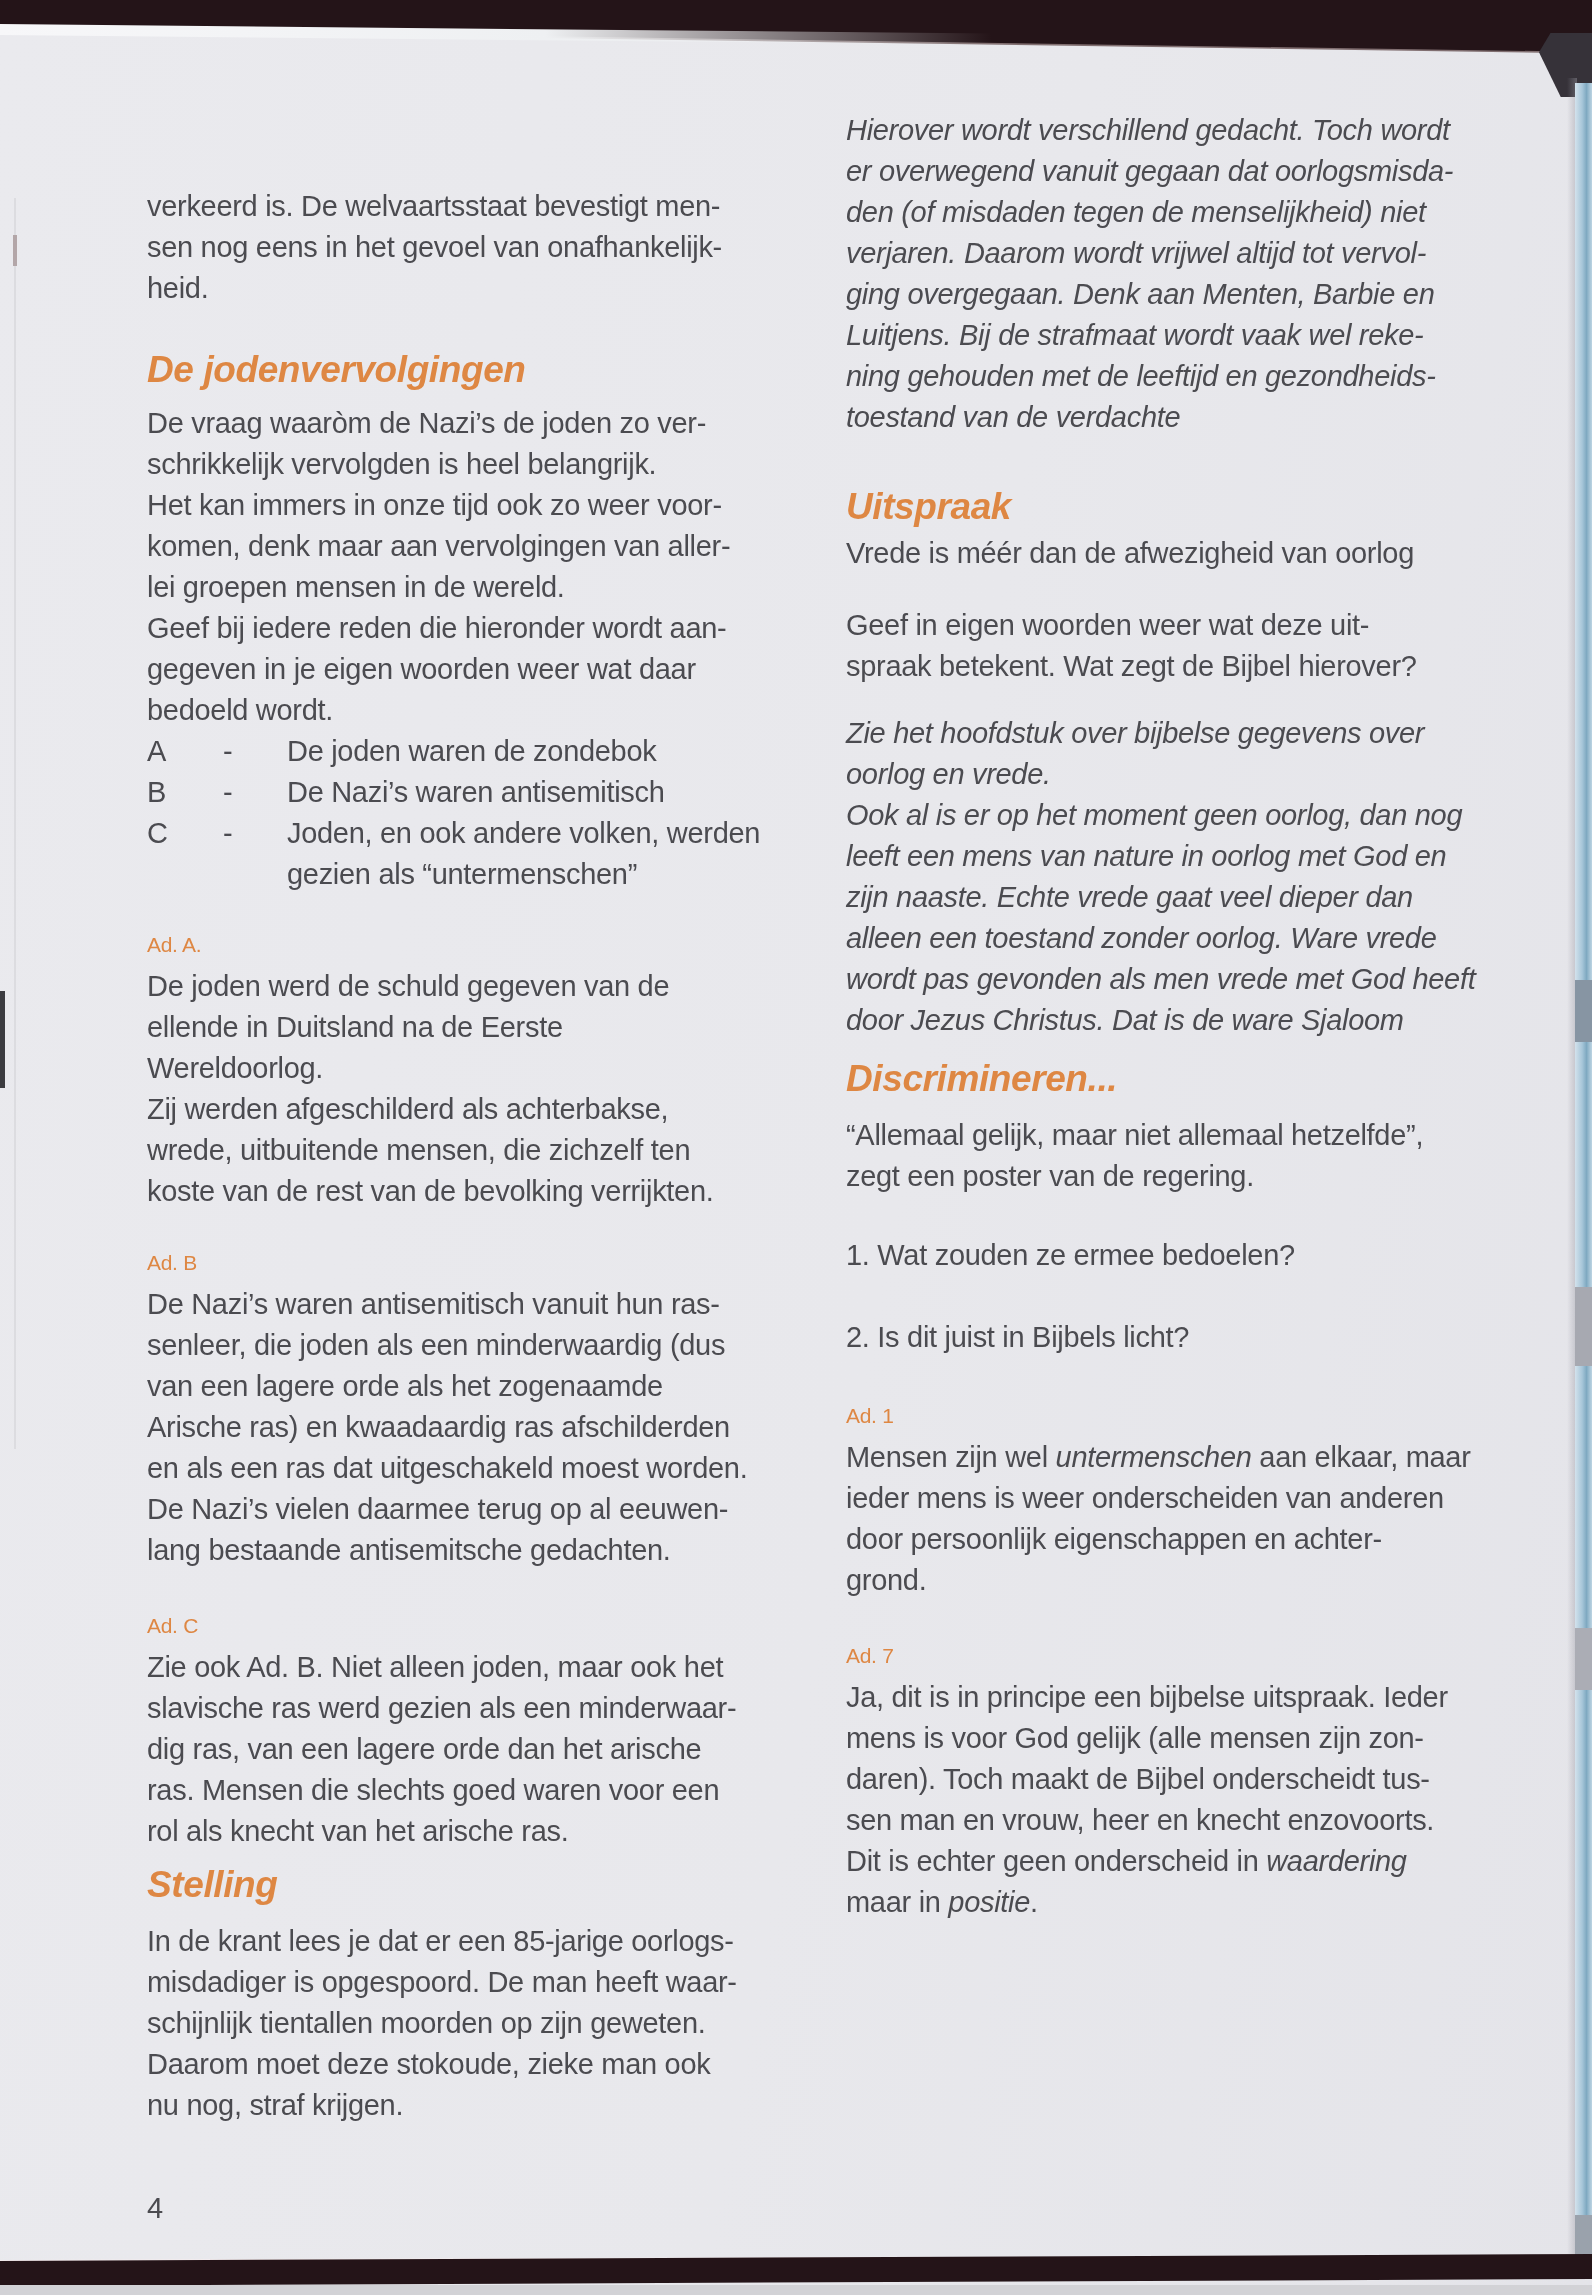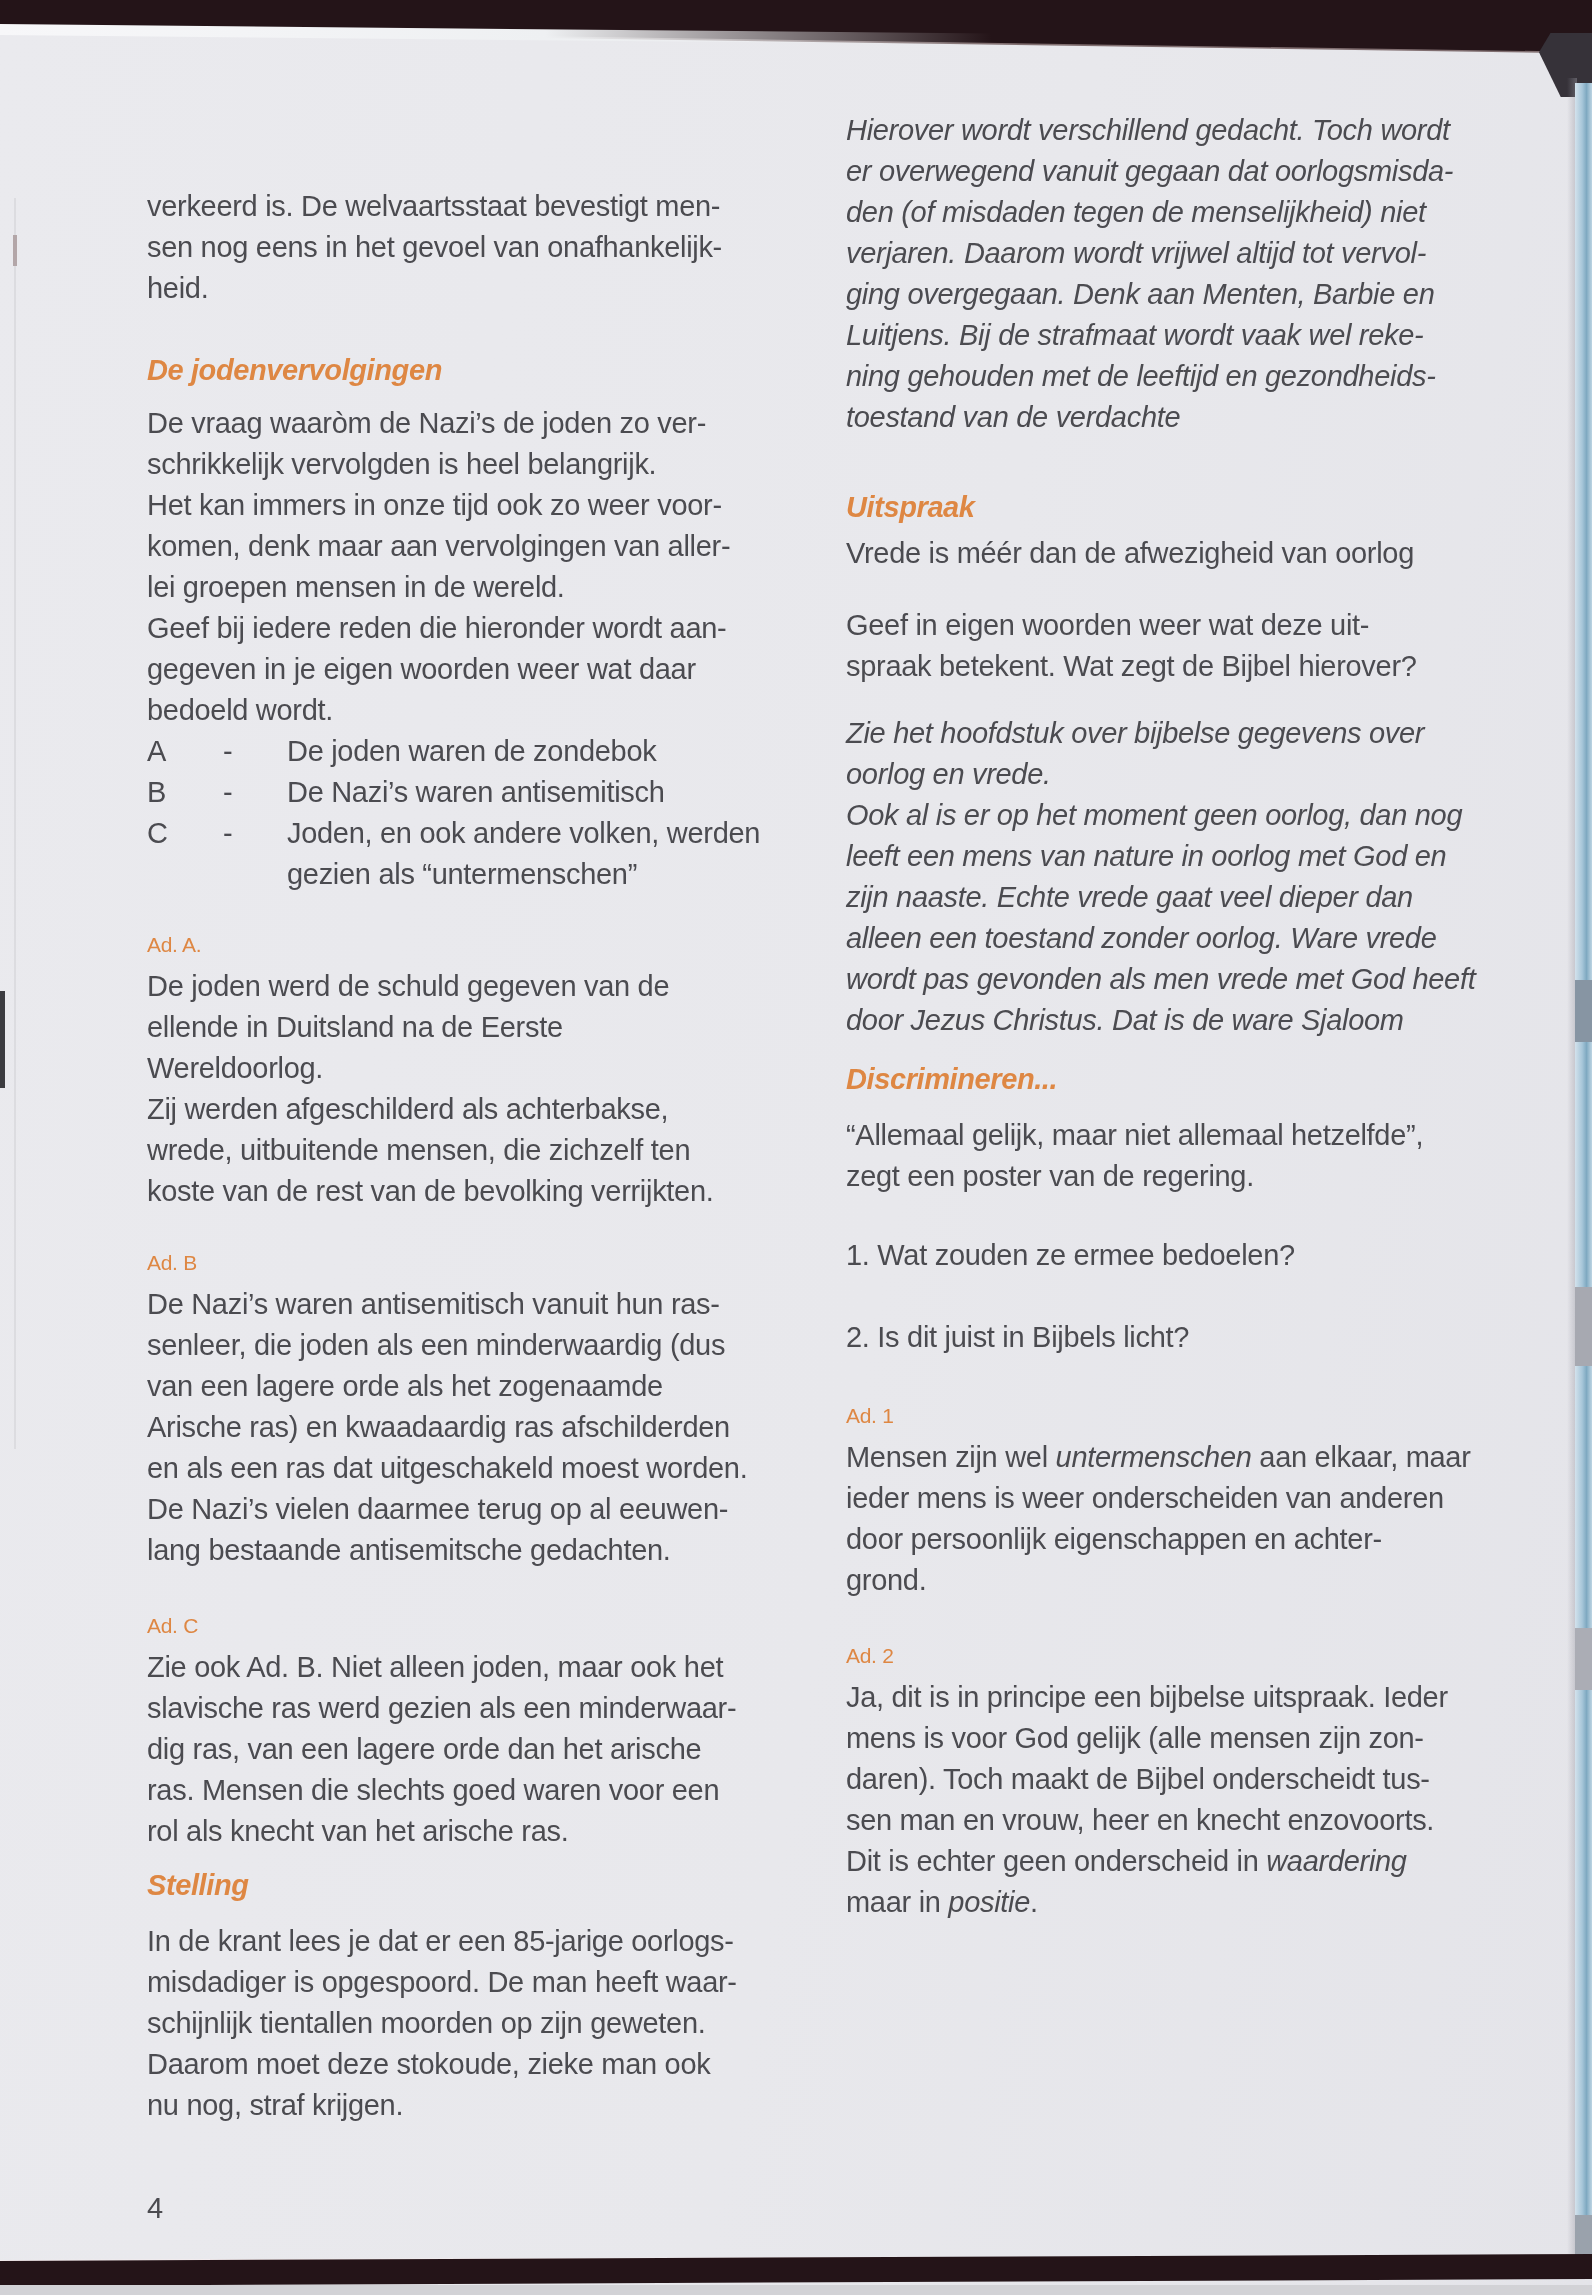--- a/index.html
+++ b/index.html
@@ -33,21 +33,21 @@
   .edge-left-line{position:absolute;left:14px;top:198px;height:1251px;width:1.7px;background:#dcdce0;}
   .edge-left-mark{position:absolute;left:13px;top:235px;width:3.5px;height:31px;background:#b3a6a8;}
   .edge-left-tick{position:absolute;left:0;top:991px;width:5.2px;height:97px;background:#3c3c40;}
   
   .col{position:absolute;top:0;width:701px;color:#4b4b50;font-size:29px;line-height:41px;
        letter-spacing:-0.3px;}
   #col-left{left:147px;}
   #col-right{left:846px;}
   .pre{white-space:pre-line;}
   .it{font-style:italic;}
-  .heading{color:#de8743;font-style:italic;font-weight:bold;font-size:29px;line-height:52px;
+  .heading{color:#de8743;font-style:italic;font-weight:bold;font-size:37px;line-height:52px;
            letter-spacing:-0.4px;}
   .adlabel{color:#de8743;font-size:21px;line-height:43px;}
   .abc-row{display:flex;}
   .abc-letter{width:76px;flex:none;}
   .abc-dash{width:64px;flex:none;}
   .abc-text{flex:1;}
   .pagenum{font-size:29px;}
 </style>
 </head>
 <body>
@@ -170,21 +170,21 @@
 
     <div class="pre" style="margin-top:38px">1. Wat zouden ze ermee bedoelen?</div>
     <div class="pre" style="margin-top:41px">2. Is dit juist in Bijbels licht?</div>
 
     <div class="adlabel" style="margin-top:36px">Ad. 1</div>
     <div class="pre"><span>Mensen zijn wel </span><span class="it">untermenschen</span><span> aan elkaar, maar
 ieder mens is weer onderscheiden van anderen
 door persoonlijk eigenschappen en achter-
 grond.</span></div>
 
-    <div class="adlabel" style="margin-top:33px">Ad. 2</div>
+    <div class="adlabel" style="margin-top:33px">Ad. 7</div>
     <div class="pre"><span>Ja, dit is in principe een bijbelse uitspraak. Ieder
 mens is voor God gelijk (alle mensen zijn zon-
 daren). Toch maakt de Bijbel onderscheidt tus-
 sen man en vrouw, heer en knecht enzovoorts.
 Dit is echter geen onderscheid in </span><span class="it">waardering</span><span>
 maar in </span><span class="it">positie</span><span>.</span></div>
   </div>
 
 </div>
 

